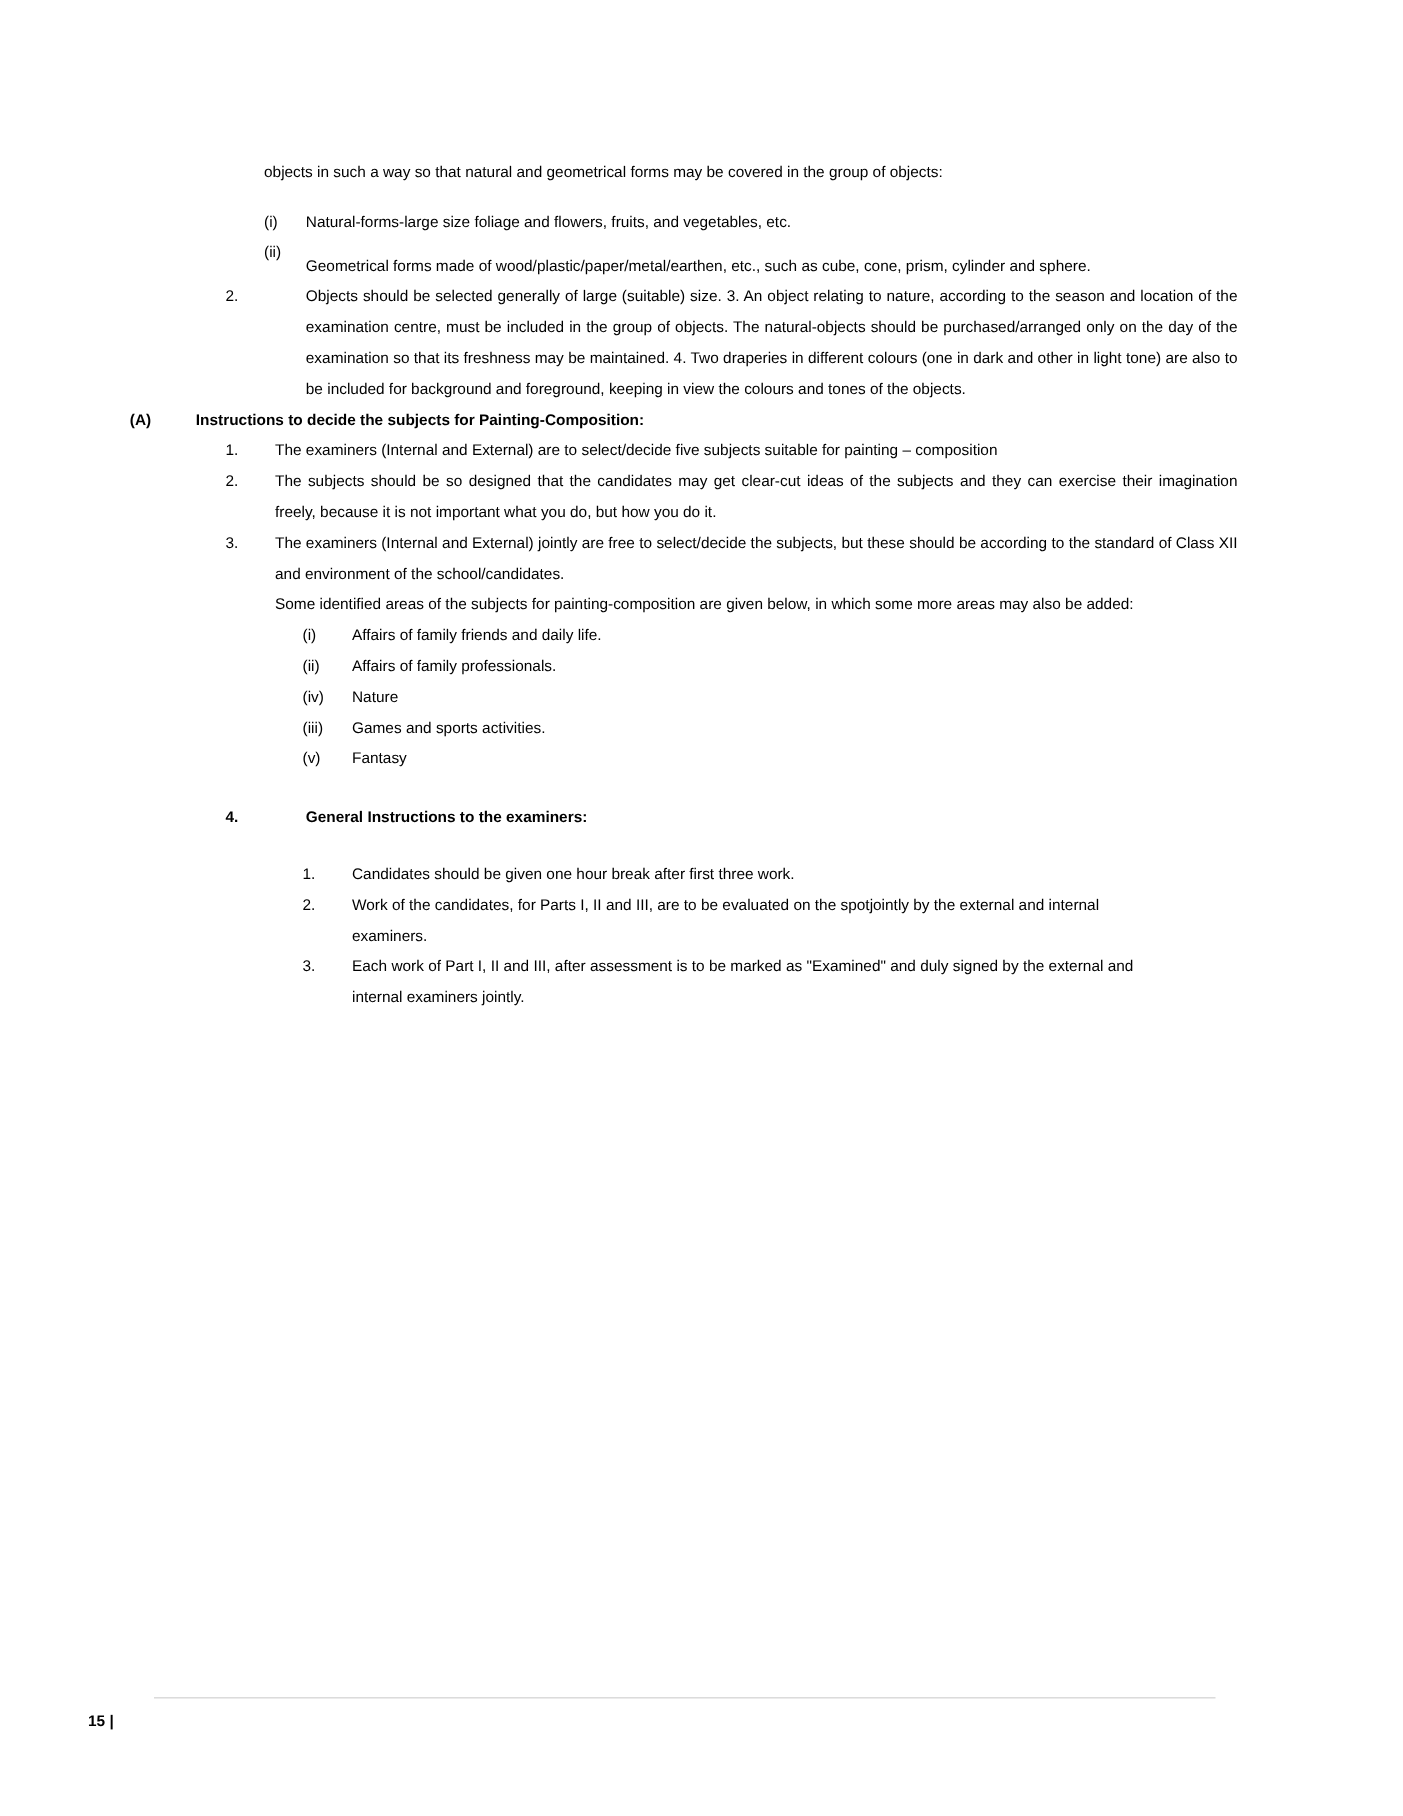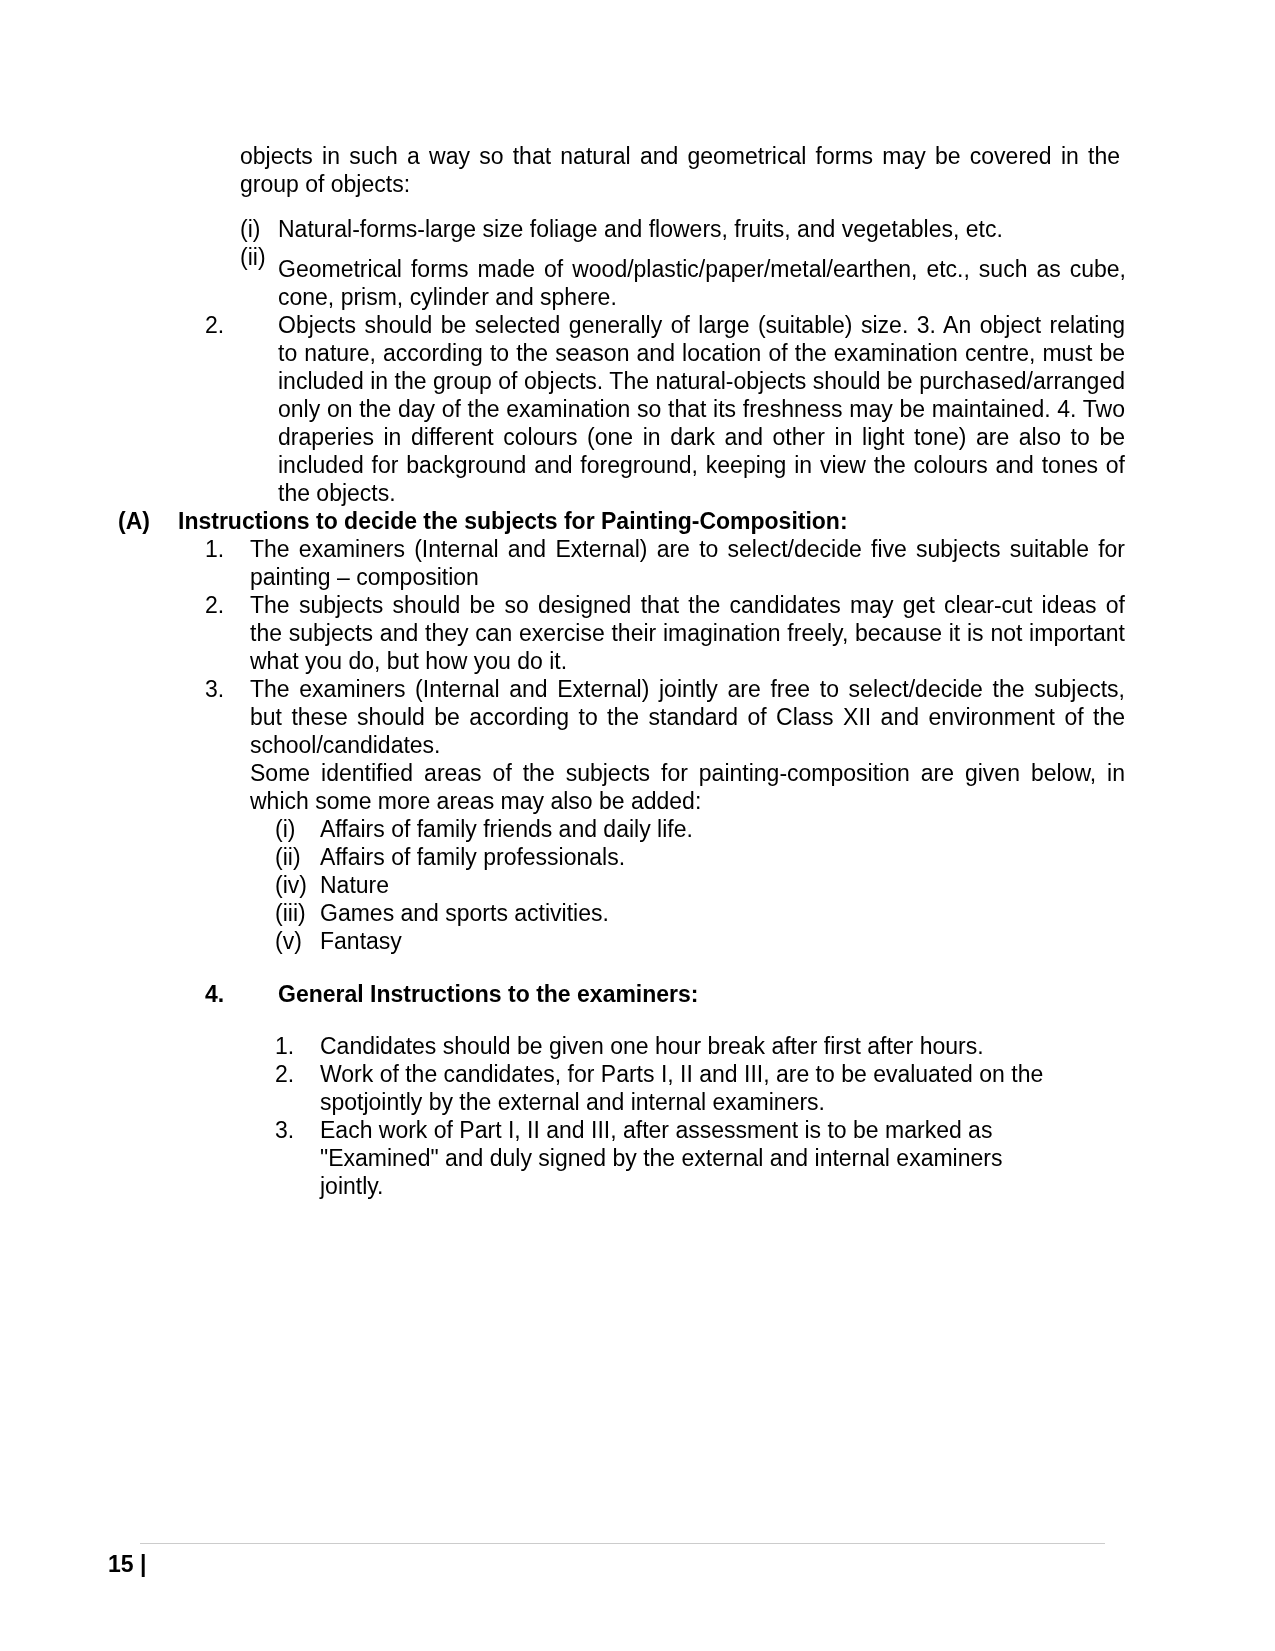--- a/index.html
+++ b/index.html
@@ -4,21 +4,21 @@
 <style>
   * { margin: 0; padding: 0; box-sizing: border-box; }
   html, body { background: #ffffff; }
   body { margin: 0; }
   .page {
     position: relative;
     width: 1275px;
     height: 1651px;
     background: #ffffff;
     font-family: "Liberation Sans", sans-serif;
-    font-size: 23px;
+    font-size: 14px;
     line-height: 28px;
     color: #000000;
     overflow: hidden;
   }
   .content { padding-top: 142px; }
   .just { text-align: justify; margin-top: 12px; }
   .row { display: flex; align-items: flex-start; }
   .marker { flex: 0 0 auto; }
   .text { flex: 1 1 auto; }
 
@@ -55,21 +55,21 @@
   .heading-4 .marker { width: 73px; }
 
   
   .four-items { margin-top: 24px; }
   .four-items .row { margin-left: 275px; width: 790px; }
   .four-items .marker { width: 45px; }
 
   
   .footer { position: absolute; left: 0; top: 1543px; width: 100%; }
   .footer-line { margin-left: 140px; width: 965px; border-top: 1px solid #cccccc; }
-  .page-number { margin-left: 108px; margin-top: 6px; font-weight: bold; }
+  .page-number { margin-left: 80px; margin-top: 6px; font-weight: bold; }
 </style>
 </head>
 <body>
 
 <div class="page">
   <div class="content">
 
     <p class="intro">objects in such a way so that natural and geometrical forms may be covered in the group of objects:</p>
 
     <div class="forms-list">
@@ -134,21 +134,21 @@
     </div>
 
     <div class="row heading-4">
       <span class="marker">4.</span>
       <div class="text">General Instructions to the examiners:</div>
     </div>
 
     <div class="four-items">
       <div class="row">
         <span class="marker">1.</span>
-        <div class="text">Candidates should be given one hour break after first after hours.</div>
+        <div class="text">Candidates should be given one hour break after first three work.</div>
       </div>
       <div class="row">
         <span class="marker">2.</span>
         <div class="text">Work of the candidates, for Parts I, II and III, are to be evaluated on the spotjointly by the external and internal examiners.</div>
       </div>
       <div class="row">
         <span class="marker">3.</span>
         <div class="text">Each work of Part I, II and III, after assessment is to be marked as "Examined" and duly signed by the external and internal examiners jointly.</div>
       </div>
     </div>

